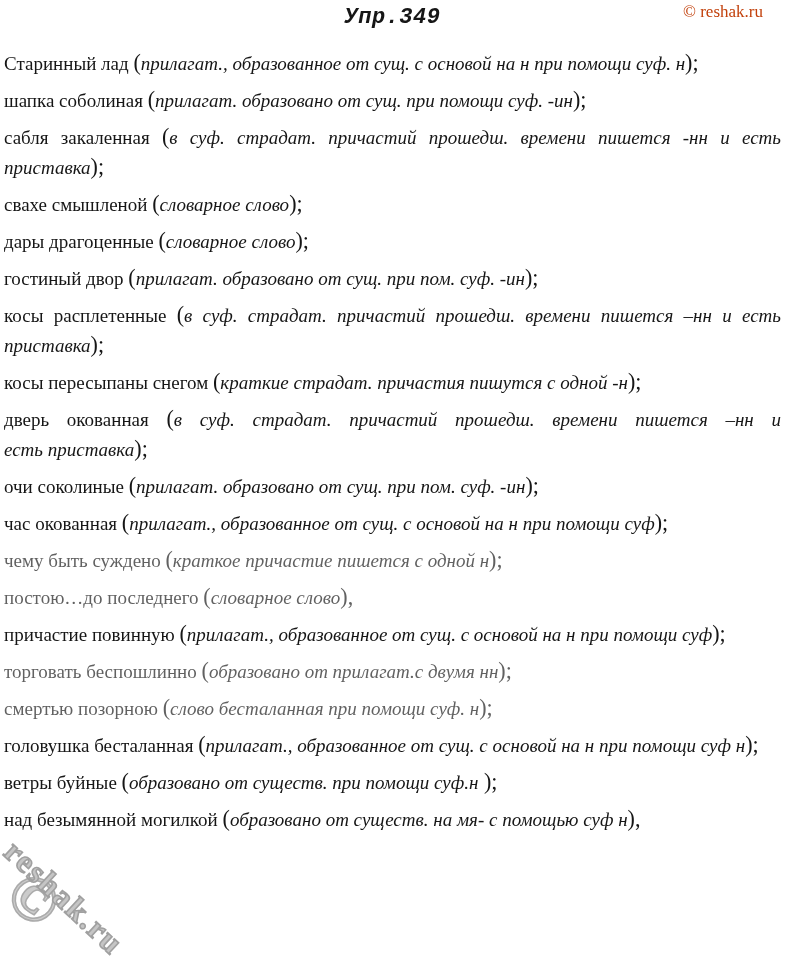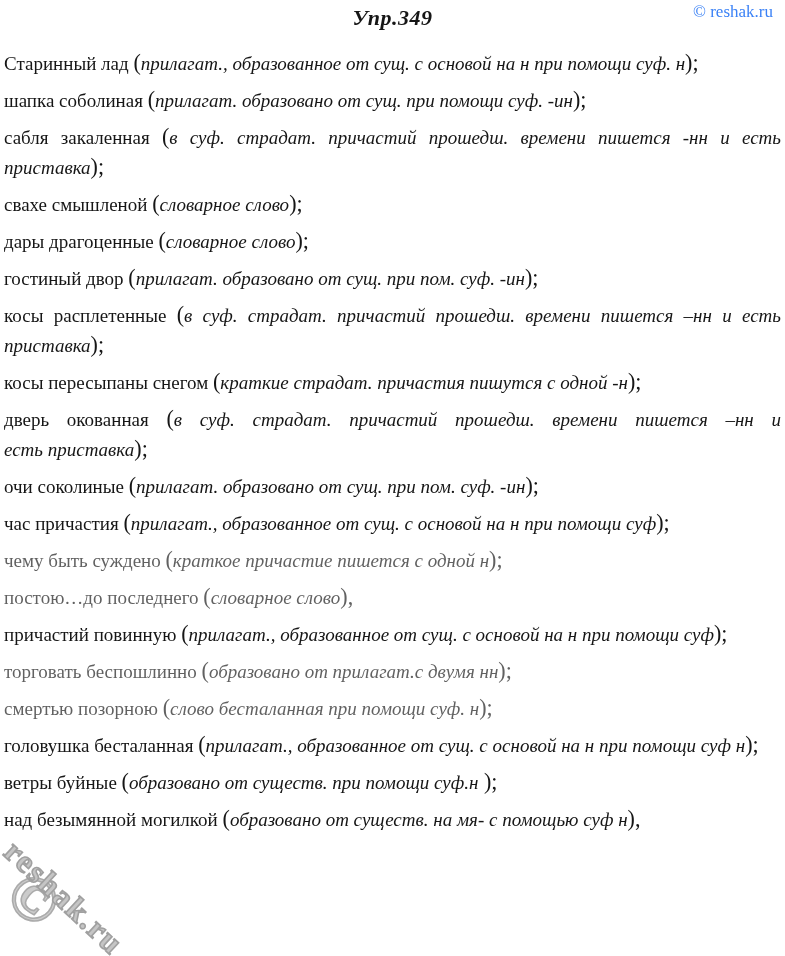--- a/index.html
+++ b/index.html
@@ -18,27 +18,28 @@
     position: relative;
     padding-top: 5px;
     height: 32px;
   }
   .page-title {
     text-align: center;
     font-size: 22px;
     font-weight: bold;
     font-style: italic;
     letter-spacing: 0.5px;
+    font-family: Liberation Mono, monospace;
   }
   .copyright {
     position: absolute;
-    top: 2px; right: 12px;
+    top: 2px; right: 22px;
     font-size: 17px;
     font-style: normal;
-    color: #3b82f6;
+    color: #c2410c;
   }
   #entries {
     position: relative;
     z-index: 1;
     margin-top: 12px;
     padding: 0 4px 0 4px;
   }
   .entry {
     margin-bottom: 7px;
     line-height: 30px;
@@ -135,30 +136,30 @@
       <span class="eline"><span class="phrase">косы пересыпаны снегом </span><span class="paren">(</span><span class="note">краткие страдат. причастия пишутся с одной -н</span><span class="paren">);</span></span>
     </div>
     <div class="entry">
       <span class="eline stretch"><span class="phrase">дверь окованная </span><span class="paren">(</span><span class="note">в суф. страдат. причастий прошедш. времени пишется –нн и</span></span>
       <span class="eline"><span class="note">есть приставка</span><span class="paren">);</span></span>
     </div>
     <div class="entry">
       <span class="eline"><span class="phrase">очи соколиные </span><span class="paren">(</span><span class="note">прилагат. образовано от сущ. при пом. суф. -ин</span><span class="paren">);</span></span>
     </div>
     <div class="entry">
-      <span class="eline"><span class="phrase">час причастия </span><span class="paren">(</span><span class="note">прилагат., образованное от сущ. с основой на н при помощи суф</span><span class="paren">);</span></span>
+      <span class="eline"><span class="phrase">час окованная </span><span class="paren">(</span><span class="note">прилагат., образованное от сущ. с основой на н при помощи суф</span><span class="paren">);</span></span>
     </div>
     <div class="entry">
       <span class="eline"><span class="phrase">чему быть суждено </span><span class="paren">(</span><span class="note">краткое причастие пишется с одной н</span><span class="paren">);</span></span>
     </div>
     <div class="entry">
       <span class="eline"><span class="phrase">постою…до последнего </span><span class="paren">(</span><span class="note">словарное слово</span><span class="paren">),</span></span>
     </div>
     <div class="entry">
-      <span class="eline"><span class="phrase">причастий повинную </span><span class="paren">(</span><span class="note">прилагат., образованное от сущ. с основой на н при помощи суф</span><span class="paren">);</span></span>
+      <span class="eline"><span class="phrase">причастие повинную </span><span class="paren">(</span><span class="note">прилагат., образованное от сущ. с основой на н при помощи суф</span><span class="paren">);</span></span>
     </div>
     <div class="entry">
       <span class="eline"><span class="phrase">торговать беспошлинно </span><span class="paren">(</span><span class="note">образовано от прилагат.с двумя нн</span><span class="paren">);</span></span>
     </div>
     <div class="entry">
       <span class="eline"><span class="phrase">смертью позорною </span><span class="paren">(</span><span class="note">слово бесталанная при помощи суф. н</span><span class="paren">);</span></span>
     </div>
     <div class="entry">
       <span class="eline"><span class="phrase">головушка бесталанная </span><span class="paren">(</span><span class="note">прилагат., образованное от сущ. с основой на н при помощи суф н</span><span class="paren">);</span></span>
     </div>

